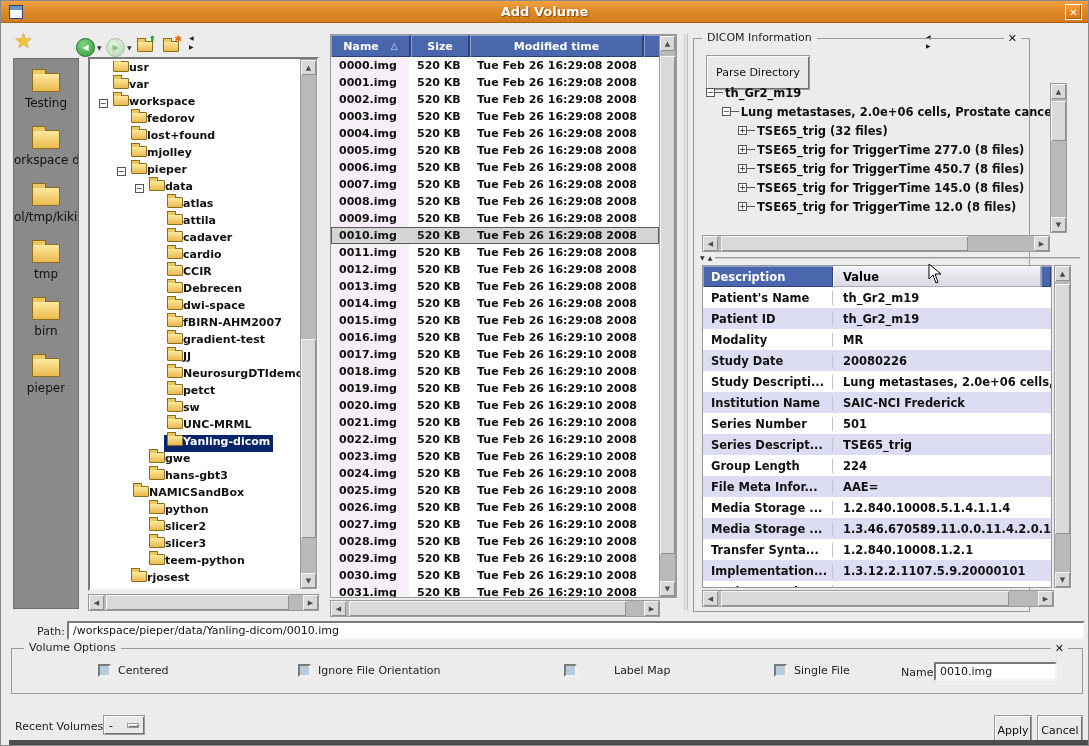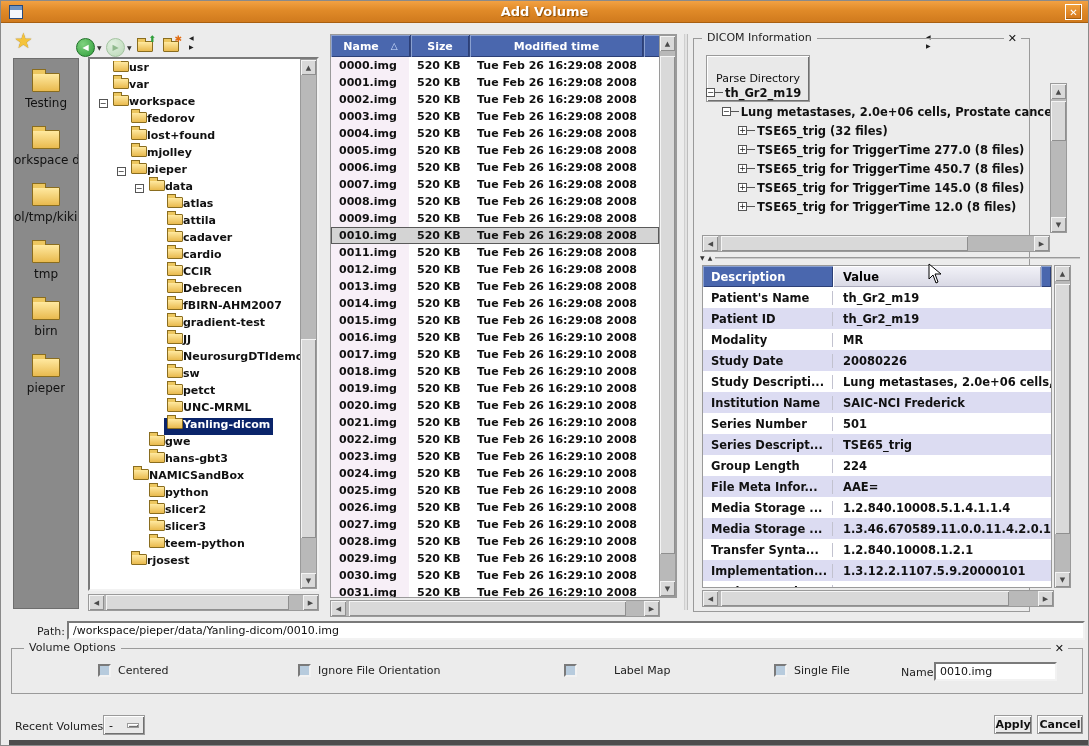--- a/index.html
+++ b/index.html
@@ -65,21 +65,21 @@
   .sortglyph{margin-left:12px;font-size:9px;color:#cfe0ff;}
   .frows{position:absolute;left:0;top:22px;right:17px;bottom:0;overflow:hidden;}
   .frow{display:flex;height:17px;font-size:11px;font-weight:bold;color:#111;align-items:center;cursor:pointer;}
   .c-name{width:78px;background:#f7eff7;padding-left:8px;height:100%;display:flex;align-items:center;flex:none;}
   .c-size{width:58px;padding-left:8px;flex:none;}
   .c-time{flex:1;padding-left:10px;white-space:nowrap;}
   .frow.sel{background:#d4d4d4;outline:1px solid #5a5a5a;outline-offset:-1px;}
   .frow.sel .c-name{background:#d4d4d4;}
   
   .dicombox{left:692px;top:37px;width:337px;height:574px;}
-  .parsebtn{position:absolute;left:12px;top:16px;padding:16px 9px;font-size:11px;color:#111;cursor:pointer;}
+  .parsebtn{position:absolute;left:12px;top:16px;padding:10px 9px;font-size:11px;color:#111;cursor:pointer;}
   .dtree{position:absolute;left:8px;top:44px;width:348px;height:150px;overflow:hidden;}
   .ditem{display:flex;align-items:center;height:19px;font-size:11.5px;font-weight:bold;color:#111;white-space:nowrap;}
   .dash{width:8px;height:0;border-top:1px solid #555;flex:none;}
   .dlabel{margin-left:2px;}
   .sash{position:absolute;left:6px;top:215px;width:380px;height:8px;display:flex;align-items:center;gap:3px;}
   .sash .tri{font-size:6px;color:#333;line-height:6px;cursor:pointer;}
   .sash .bar{flex:1;height:2px;background:#c9c9c9;border-top:1px solid #9a9a9a;}
   .vtable{position:absolute;left:8px;top:226px;width:350px;height:323px;background:#fff;border:1px solid #9a9a9a;overflow:hidden;}
   .vheader{display:flex;height:21px;}
   .vh-desc{width:130px;flex:none;background:#4a67ae;color:#fff;font-weight:bold;font-size:11.5px;display:flex;align-items:center;padding-left:8px;
@@ -92,21 +92,21 @@
   .vdesc{width:130px;flex:none;padding-left:8px;border-right:1px solid #c2c2cf;overflow:hidden;white-space:nowrap;}
   .vval{flex:1;padding-left:10px;overflow:hidden;white-space:nowrap;}
   
   .lbl{position:absolute;font-size:11px;color:#222;}
   .entry{position:absolute;font-size:11px;color:#111;padding:1px 4px;white-space:nowrap;overflow:hidden;display:flex;align-items:center;}
   .optbox{left:10px;top:647px;width:1072px;height:46px;}
   .check{position:absolute;display:flex;align-items:center;gap:7px;font-size:11px;color:#222;cursor:pointer;}
   .cb{width:13px;height:13px;background:#b7cbdd;border:2px solid;border-color:#7a7a7a #f2f2f2 #f2f2f2 #7a7a7a;}
   .menubtn{position:absolute;display:flex;align-items:center;justify-content:space-between;padding:2px 5px;font-size:11px;cursor:pointer;}
   .menubtn .ind{width:12px;height:5px;background:#e9e9e9;box-shadow:inset 1px 1px 0 #fff,inset -1px -1px 0 #707070;border:1px solid #9a9a9a;}
-  .pushbtn{position:absolute;display:flex;align-items:center;justify-content:center;font-size:11px;color:#111;height:19px;cursor:pointer;font-weight:bold;}
+  .pushbtn{position:absolute;display:flex;align-items:center;justify-content:center;font-size:11px;color:#111;height:31px;cursor:pointer;}
   .bottomstrip{position:absolute;left:8px;top:739px;width:1081px;height:7px;background:#4d4d4d;}
   .cursor{position:absolute;left:927px;top:262px;z-index:50;}
   .paneseparator{position:absolute;left:683px;top:33px;width:4px;height:576px;background:#e2e2e2;border-left:1px solid #cfcfcf;border-right:1px solid #bdbdbd;}
 </style>
 </head>
 <body>
 
 <div class="window">
 
   <div class="titlebar">
@@ -269,20 +269,27 @@
           <span class="boxslot"></span>
           <span class="inner">
             <span class="folder"></span>
             <span class="tlabel">Debrecen</span>
           </span>
         </div>
         <div class="titem" style="padding-left: 60px;">
           <span class="boxslot"></span>
           <span class="inner">
             <span class="folder"></span>
+            <span class="tlabel">dwi-space</span>
+          </span>
+        </div>
+        <div class="titem" style="padding-left: 60px;">
+          <span class="boxslot"></span>
+          <span class="inner">
+            <span class="folder"></span>
             <span class="tlabel">fBIRN-AHM2007</span>
           </span>
         </div>
         <div class="titem" style="padding-left: 60px;">
           <span class="boxslot"></span>
           <span class="inner">
             <span class="folder"></span>
             <span class="tlabel">gradient-test</span>
           </span>
         </div>
@@ -297,28 +304,28 @@
           <span class="boxslot"></span>
           <span class="inner">
             <span class="folder"></span>
             <span class="tlabel">NeurosurgDTIdemo2008</span>
           </span>
         </div>
         <div class="titem" style="padding-left: 60px;">
           <span class="boxslot"></span>
           <span class="inner">
             <span class="folder"></span>
+            <span class="tlabel">petct</span>
+          </span>
+        </div>
+        <div class="titem" style="padding-left: 60px;">
+          <span class="boxslot"></span>
+          <span class="inner">
+            <span class="folder"></span>
             <span class="tlabel">sw</span>
-          </span>
-        </div>
-        <div class="titem" style="padding-left: 60px;">
-          <span class="boxslot"></span>
-          <span class="inner">
-            <span class="folder"></span>
-            <span class="tlabel">petct</span>
           </span>
         </div>
         <div class="titem" style="padding-left: 60px;">
           <span class="boxslot"></span>
           <span class="inner">
             <span class="folder"></span>
             <span class="tlabel">UNC-MRML</span>
           </span>
         </div>
         <div class="titem sel" style="padding-left: 60px;">

